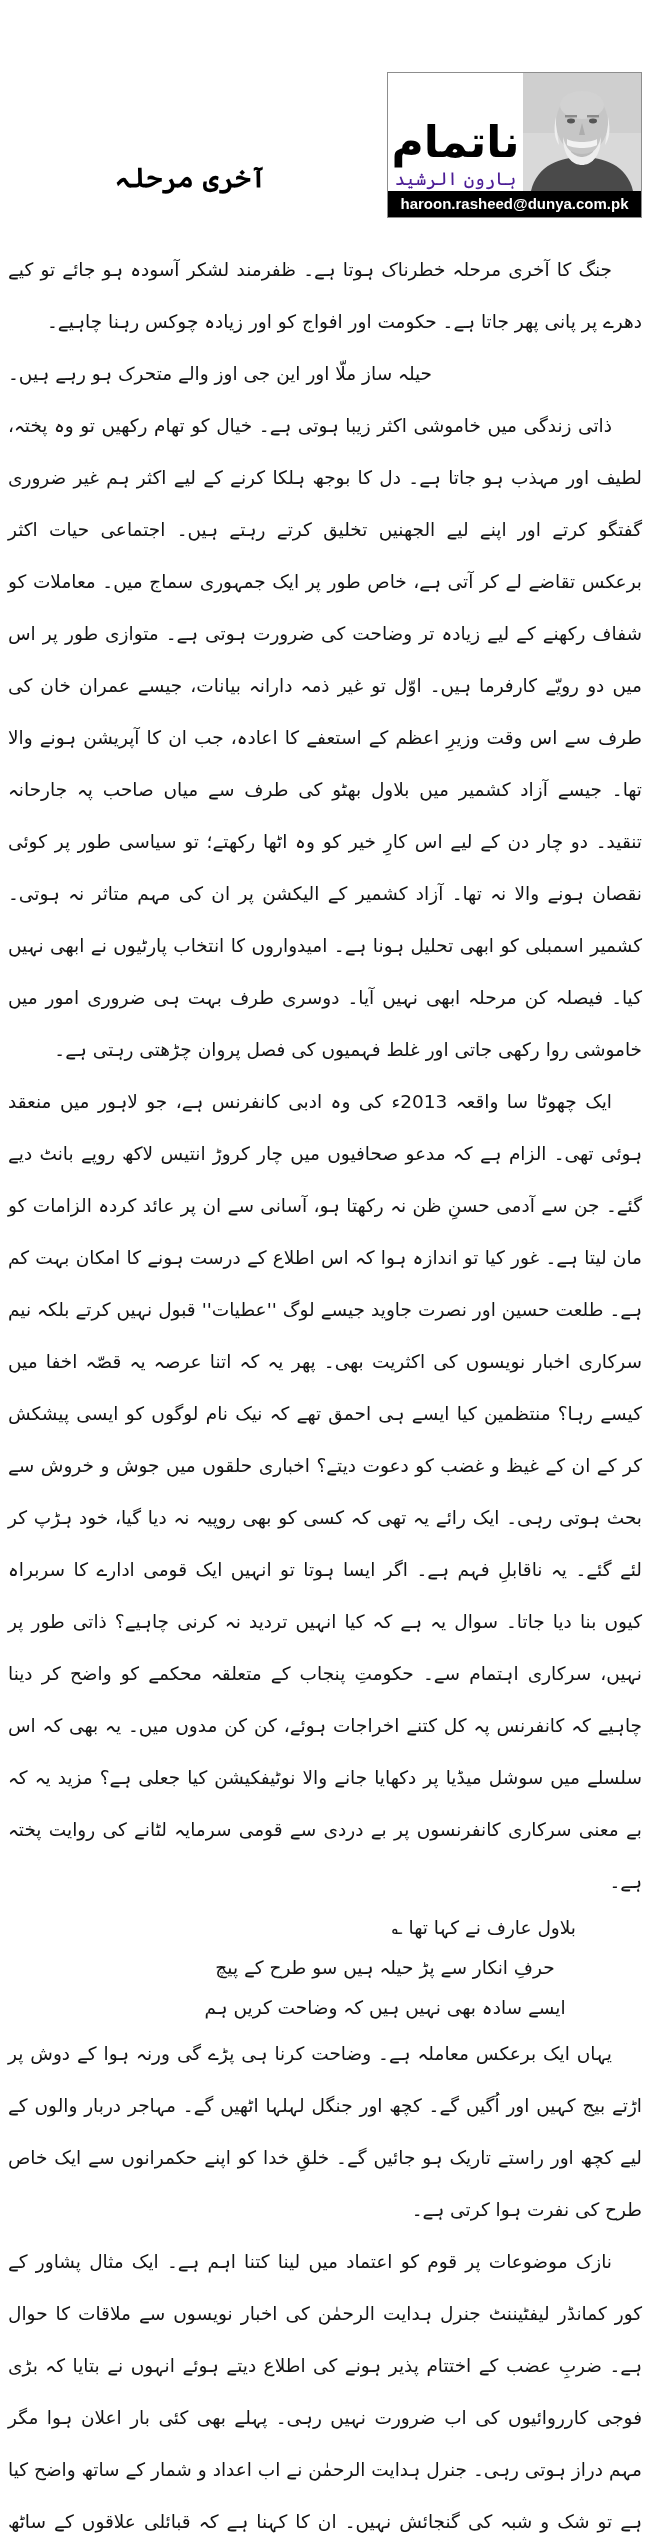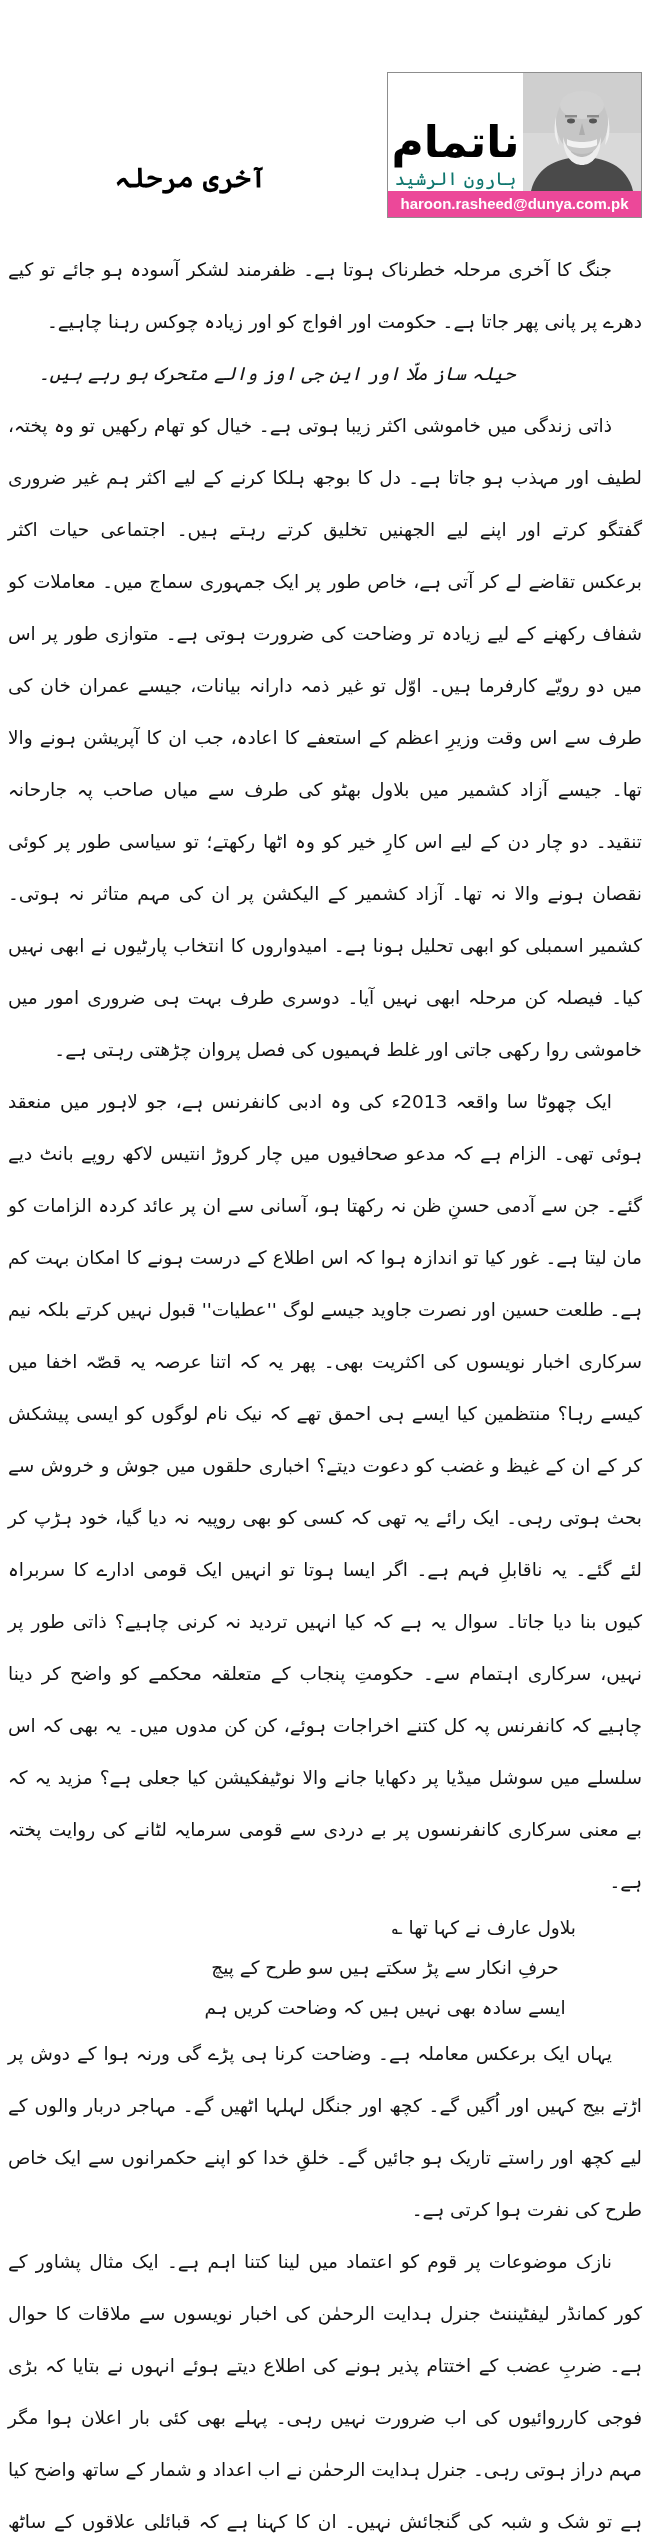--- a/index.html
+++ b/index.html
@@ -30,45 +30,45 @@
   .logo-area {
     flex:1; display:flex; flex-direction:column;
     justify-content:flex-end; align-items:center;
     padding-bottom:2px;
   }
   .logo {
     font-size:44px; font-weight:bold; line-height:1;
     letter-spacing:-1px; color:#000;
   }
   .name {
-    font-size:18px; color:#0f766e; margin-top:4px;
+    font-size:18px; color:#4c1d95; margin-top:4px;
     font-family:"DejaVu Serif","Liberation Serif",serif;
   }
   .email-bar {
-    background:#ec4899; color:#fff; text-align:center;
+    background:#000000; color:#fff; text-align:center;
     direction:ltr;
     font-family:"Liberation Sans","DejaVu Sans",sans-serif;
     font-weight:bold; font-size:15px;
     padding:4px 0 5px 0;
   }
   
   .title-wrap { flex:1; display:flex; justify-content:center; }
   .title {
     margin:132px 0 0 0;
     font-size:27px; font-weight:bold; color:#000;
     font-family:"DejaVu Serif","Liberation Serif",serif;
   }
   
   .article-body { margin-top:26px; }
   .para {
     margin:0; font-size:18.5px; line-height:52px;
     text-align:justify; color:#141414;
   }
   .para.indent { text-indent:30px; }
-  .line-solo { text-align:center; text-indent:96px;font-style:italic; }
+  .line-solo { text-align:left; text-indent:96px; }
   .poem-intro {
     margin:0; font-size:18.5px; line-height:40px;
     text-align:right; padding-left:260px; color:#141414;
     text-indent:66px;
   }
   .verse {
     margin:0; font-size:18.5px; line-height:40px;
     text-align:center; padding-left:120px; color:#141414;
   }
 </style>
@@ -122,20 +122,20 @@
     </div>
 
   </div>
 
   <div class="article-body">
     <p class="para indent">جنگ کا آخری مرحلہ خطرناک ہوتا ہے۔ ظفرمند لشکر آسودہ ہو جائے تو کیے دھرے پر پانی پھر جاتا ہے۔ حکومت اور افواج کو اور زیادہ چوکس رہنا چاہیے۔</p>
     <p class="para line-solo">حیلہ ساز ملّا اور این جی اوز والے متحرک ہو رہے ہیں۔</p>
     <p class="para indent">ذاتی زندگی میں خاموشی اکثر زیبا ہوتی ہے۔ خیال کو تھام رکھیں تو وہ پختہ، لطیف اور مہذب ہو جاتا ہے۔ دل کا بوجھ ہلکا کرنے کے لیے اکثر ہم غیر ضروری گفتگو کرتے اور اپنے لیے الجھنیں تخلیق کرتے رہتے ہیں۔ اجتماعی حیات اکثر برعکس تقاضے لے کر آتی ہے، خاص طور پر ایک جمہوری سماج میں۔ معاملات کو شفاف رکھنے کے لیے زیادہ تر وضاحت کی ضرورت ہوتی ہے۔ متوازی طور پر اس میں دو رویّے کارفرما ہیں۔ اوّل تو غیر ذمہ دارانہ بیانات، جیسے عمران خان کی طرف سے اس وقت وزیرِ اعظم کے استعفے کا اعادہ، جب ان کا آپریشن ہونے والا تھا۔ جیسے آزاد کشمیر میں بلاول بھٹو کی طرف سے میاں صاحب پہ جارحانہ تنقید۔ دو چار دن کے لیے اس کارِ خیر کو وہ اٹھا رکھتے؛ تو سیاسی طور پر کوئی نقصان ہونے والا نہ تھا۔ آزاد کشمیر کے الیکشن پر ان کی مہم متاثر نہ ہوتی۔ کشمیر اسمبلی کو ابھی تحلیل ہونا ہے۔ امیدواروں کا انتخاب پارٹیوں نے ابھی نہیں کیا۔ فیصلہ کن مرحلہ ابھی نہیں آیا۔ دوسری طرف بہت ہی ضروری امور میں خاموشی روا رکھی جاتی اور غلط فہمیوں کی فصل پروان چڑھتی رہتی ہے۔</p>
     <p class="para indent">ایک چھوٹا سا واقعہ 2013ء کی وہ ادبی کانفرنس ہے، جو لاہور میں منعقد ہوئی تھی۔ الزام ہے کہ مدعو صحافیوں میں چار کروڑ انتیس لاکھ روپے بانٹ دیے گئے۔ جن سے آدمی حسنِ ظن نہ رکھتا ہو، آسانی سے ان پر عائد کردہ الزامات کو مان لیتا ہے۔ غور کیا تو اندازہ ہوا کہ اس اطلاع کے درست ہونے کا امکان بہت کم ہے۔ طلعت حسین اور نصرت جاوید جیسے لوگ ''عطیات'' قبول نہیں کرتے بلکہ نیم سرکاری اخبار نویسوں کی اکثریت بھی۔ پھر یہ کہ اتنا عرصہ یہ قصّہ اخفا میں کیسے رہا؟ منتظمین کیا ایسے ہی احمق تھے کہ نیک نام لوگوں کو ایسی پیشکش کر کے ان کے غیظ و غضب کو دعوت دیتے؟ اخباری حلقوں میں جوش و خروش سے بحث ہوتی رہی۔ ایک رائے یہ تھی کہ کسی کو بھی روپیہ نہ دیا گیا، خود ہڑپ کر لئے گئے۔ یہ ناقابلِ فہم ہے۔ اگر ایسا ہوتا تو انہیں ایک قومی ادارے کا سربراہ کیوں بنا دیا جاتا۔ سوال یہ ہے کہ کیا انہیں تردید نہ کرنی چاہیے؟ ذاتی طور پر نہیں، سرکاری اہتمام سے۔ حکومتِ پنجاب کے متعلقہ محکمے کو واضح کر دینا چاہیے کہ کانفرنس پہ کل کتنے اخراجات ہوئے، کن کن مدوں میں۔ یہ بھی کہ اس سلسلے میں سوشل میڈیا پر دکھایا جانے والا نوٹیفکیشن کیا جعلی ہے؟ مزید یہ کہ بے معنی سرکاری کانفرنسوں پر بے دردی سے قومی سرمایہ لٹانے کی روایت پختہ ہے۔</p>
     <p class="poem-intro">بلاول عارف نے کہا تھا ؎</p>
-    <p class="verse">حرفِ انکار سے پڑ سکتے ہیں سو طرح کے پیچ</p>
+    <p class="verse">حرفِ انکار سے پڑ حیلہ ہیں سو طرح کے پیچ</p>
     <p class="verse">ایسے سادہ بھی نہیں ہیں کہ وضاحت کریں ہم</p>
     <p class="para indent">یہاں ایک برعکس معاملہ ہے۔ وضاحت کرنا ہی پڑے گی ورنہ ہوا کے دوش پر اڑتے بیج کہیں اور اُگیں گے۔ کچھ اور جنگل لہلہا اٹھیں گے۔ مہاجر دربار والوں کے لیے کچھ اور راستے تاریک ہو جائیں گے۔ خلقِ خدا کو اپنے حکمرانوں سے ایک خاص طرح کی نفرت ہوا کرتی ہے۔</p>
     <p class="para indent">نازک موضوعات پر قوم کو اعتماد میں لینا کتنا اہم ہے۔ ایک مثال پشاور کے کور کمانڈر لیفٹیننٹ جنرل ہدایت الرحمٰن کی اخبار نویسوں سے ملاقات کا حوال ہے۔ ضربِ عضب کے اختتام پذیر ہونے کی اطلاع دیتے ہوئے انہوں نے بتایا کہ بڑی فوجی کارروائیوں کی اب ضرورت نہیں رہی۔ پہلے بھی کئی بار اعلان ہوا مگر مہم دراز ہوتی رہی۔ جنرل ہدایت الرحمٰن نے اب اعداد و شمار کے ساتھ واضح کیا ہے تو شک و شبہ کی گنجائش نہیں۔ ان کا کہنا ہے کہ قبائلی علاقوں کے ساٹھ فیصد مہاجر یعنی 200,446 خاندان واپس بھجوائے جا چکے۔ 40 فیصد باقی ہیں۔ 135,236 خاندان، جو نومبر تک چلے جائیں گے۔ خوش کن اطلاعات اور بھی ہیں۔ مثلاً یہ کہ بعض قبائلی علاقوں کے مکین از خود اسلحہ واپس کر رہے ہیں۔ خود کو وہ محفوظ پاتے ہیں۔ بعض دیہات میں دہشت گردوں کو داخل ہونے کی اجازت نہیں دی جا رہی۔ دہشت گردی کی چودہ سالہ جنگ نے، جسے خانہ جنگی کہنا چاہیے، جناب سرتاج عزیز کے بقول ملک کو 110 ارب ڈالر کا نقصان پہنچایا۔ یہ خونیں دور سمٹ رہا ہے۔ صرف وزیرستان نہیں، بلوچستان اور کراچی میں بھی۔ دہشت گرد جہاں سیاسی طور پر بھی تحلیل ہونے لگے ہیں۔ خطرہ اگرچہ تمام نہیں ہوا۔ اعداد و شمار یہ کہتے ہیں کہ کراچی میں دہشت گردی 70 فیصد کم ہوئی ہے۔ ہدف بنا کر قتل کرنے کے واقعات 20 فیصد رہ گئے۔ 2013۔14ء میں یہ تعداد 618 تھی، رواں سال 38۔ اغوا برائے تاوان میں 85 فیصد کمی آئی ہے۔ 2013ء میں ایسے 1524 واقعات ہوئے تھے۔ 2014ء میں 899 اور 2015ء میں 303۔ امسال صرف 36۔ دیہی سندھ میں رینجرز کی کامیابیاں اور بھی زیادہ ہیں، جہاں وڈیرے بھی ملوث تھے۔ دیہات اور قصبات میں اب یہ سنگین جرم محدود ہو کر دس فیصد رہ گیا ہے۔ دنیا کے بڑے شہروں میں جرائم کے اعتبار سے کراچی کا چھٹا نمبر تھا، اب اکتیسواں ہے۔ شہر کی صنعتی زندگی بحال ہو رہی ہے۔ 81 بند پڑے کارخانے سالِ گزشتہ بروئے کار آئے۔ جائیداد کی قیمت میں 23 فیصد اضافہ ہوا۔ سالِ گزشتہ رمضان المبارک کے موقع پر 78 ارب کا کاروبار ہوا۔ امید ہے کہ امسال یہ 85 ارب کو چھولے گا۔ ایران سے سمگل کردہ پٹرول اور ڈیزل کی فروخت کا سنگین سلسلہ دم توڑ رہا ہے۔ گزشتہ سال کے دوران پاکستان سٹیٹ آئل کے پٹرول پمپوں نے 8.3 ارب روپے کا زیادہ تیل فروخت کیا، 2014ء کے مقابلے میں دگنا۔</p>
 
   </div>
 
 </div>
 
 </body></html>

